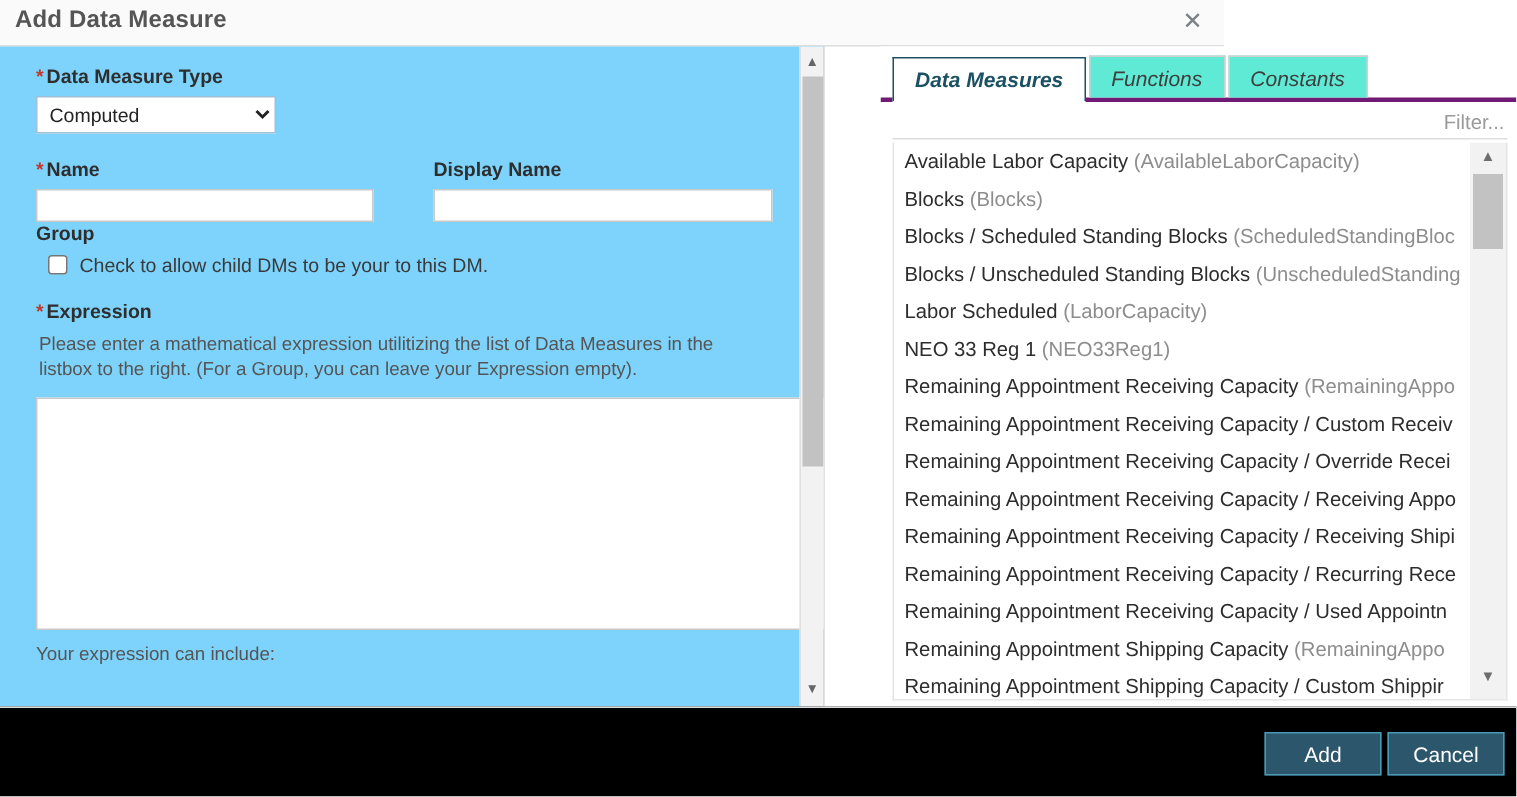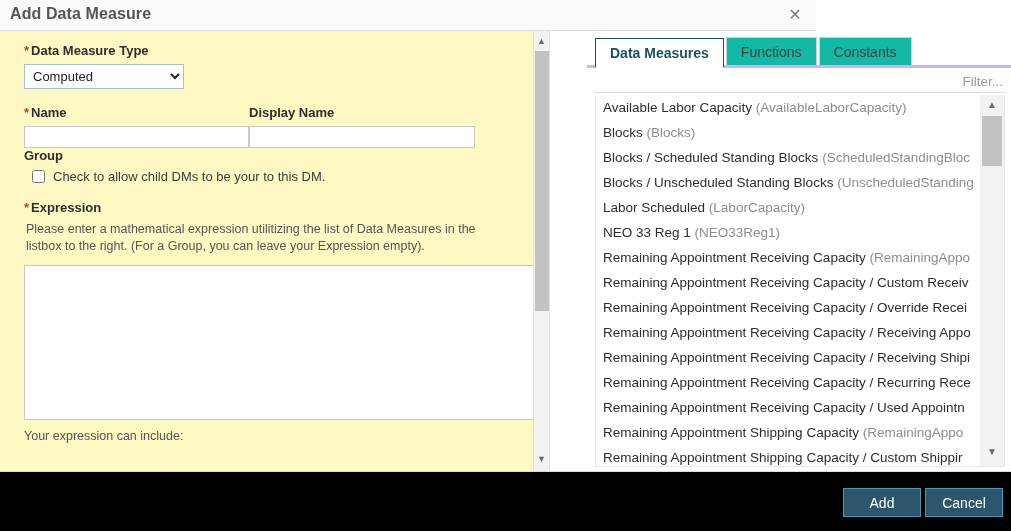--- a/index.html
+++ b/index.html
@@ -67,21 +67,21 @@
     height: 440px;
     box-sizing: border-box;
   }
 
   
   .left-panel {
     position: absolute;
     left: 0; top: 0;
     width: 550px;
     height: 440px;
-    background: #fef9c3;
+    background: #7dd3fc;
     border-right: 1px solid #e3e3e3;
     box-sizing: border-box;
     overflow: hidden;
   }
   .left-content {
     position: absolute;
     left: 0; top: 0;
     width: 556px;
     padding: 12px 14px 0 24px;
     box-sizing: border-box;
@@ -107,21 +107,21 @@
     font-family: "Liberation Sans", sans-serif;
     font-size: 13px;
     color: #222;
     border: 1px solid #9fc0d6;
     background: #ffffff;
     padding: 2px 4px;
     box-sizing: border-box;
     border-radius: 0;
   }
 
-  .row-two { display: flex; }
+  .row-two { display: flex; gap: 40px; }
   .col-name { width: 225px; }
   .col-display { width: 226px; }
 
   input.text-field {
     width: 100%;
     height: 22px;
     border: 1px solid #c9c9c9;
     background: #ffffff;
     font-family: "Liberation Sans", sans-serif;
     font-size: 13px;
@@ -221,33 +221,34 @@
     box-sizing: border-box;
     overflow: hidden;
   }
 
   .tabs {
     position: absolute;
     left: 0;
     top: 7px;
     width: 424px;
     height: 30px;
-    border-bottom: 3px solid #c4b5fd;
+    border-bottom: 3px solid #701a75;
     box-sizing: border-box;
     display: flex;
     align-items: flex-end;
     padding-left: 8px;
+    font-style: italic;
   }
   .tab {
     height: 28px;
     line-height: 28px;
     padding: 0 14px;
     font-size: 14px;
     color: #3f3f3f;
-    background: #14b8a6;
+    background: #5eead4;
     border: 1px solid #cfcfcf;
     border-bottom: none;
     margin-right: 2px;
     cursor: pointer;
     box-sizing: border-box;
   }
   .tab.active {
     background: #ffffff;
     color: #1b5163;
     font-weight: bold;

